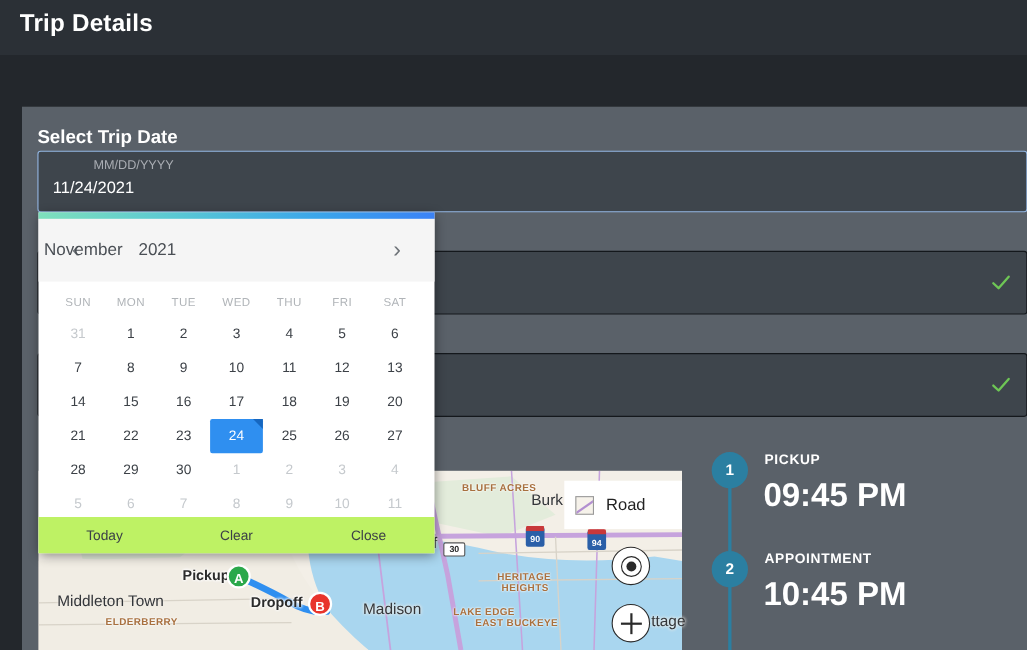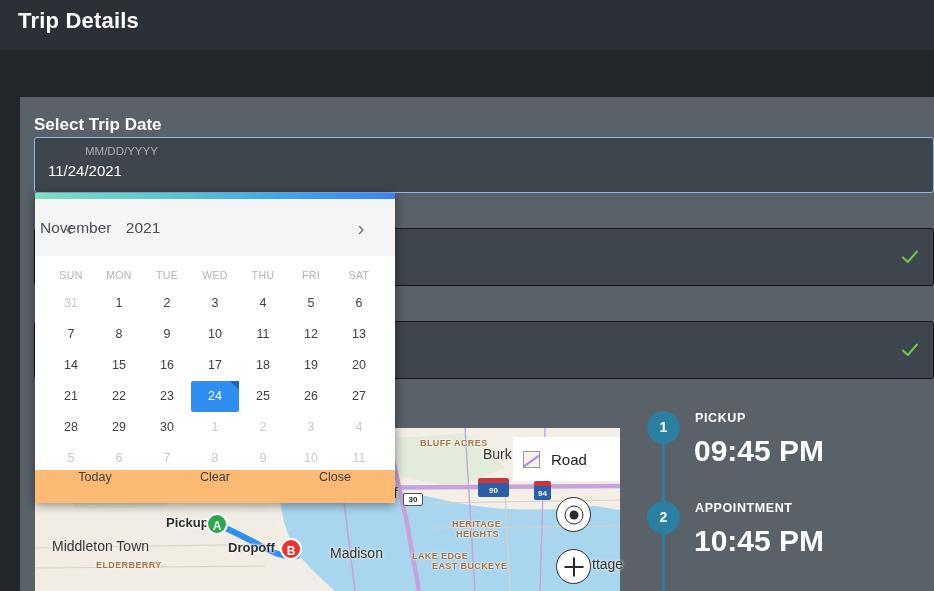--- a/index.html
+++ b/index.html
@@ -112,21 +112,21 @@
   .dp-cell.sel {
     background: #2f8ff0; color: #ffffff; border-radius: 2px;
   }
   .dp-cell.sel::after {
     content: ""; position: absolute; right: 0; top: 0;
     border-style: solid; border-width: 0 9px 9px 0;
     border-color: transparent #1667c0 transparent transparent;
   }
   .dp-foot {
     position: absolute; left: 0; bottom: 0; width: 100%; height: 33px;
-    background: #fdba74; display: flex; 
+    background: #bef264; display: flex; align-items: center;
   }
   .dp-foot div {
     flex: 1; text-align: center; font-size: 12.5px; color: #3c4147; cursor: pointer;
   }
 
   
   .map {
     position: absolute; left: 35px; top: 428px; width: 585px; height: 163px;
     overflow: hidden; background: #efe9e1;
   }
@@ -267,21 +267,21 @@
   <div class="mtown" style="left:390px;top:485px;">ff</div>
   <div class="mtown" style="left:592px;top:556px;">ttage</div>
 
   <div class="msmall" style="left:96px;top:560px;color:#a8703f;">ELDERBERRY</div>
   <div class="msmall" style="left:420px;top:438px;color:#a8703f;">BLUFF ACRES</div>
   <div class="msmall" style="left:452px;top:519px;color:#a8703f;">HERITAGE</div>
   <div class="msmall" style="left:456px;top:529px;color:#a8703f;">HEIGHTS</div>
   <div class="msmall" style="left:412px;top:551px;color:#a8703f;">LAKE EDGE</div>
   <div class="msmall" style="left:432px;top:561px;color:#a8703f;">EAST BUCKEYE</div>
 
-  <div style="position:absolute;left:478px;top:478px;width:31px;height:19px;background:#2a5fa8;border-radius:2px;border-top:5px solid #c8383a;color:#fff;font-size:8px;font-weight:bold;text-align:center;line-height:15px;">90</div>
+  <div style="position:absolute;left:478px;top:478px;width:17px;height:19px;background:#2a5fa8;border-radius:2px;border-top:5px solid #c8383a;color:#fff;font-size:8px;font-weight:bold;text-align:center;line-height:15px;">90</div>
   <div style="position:absolute;left:534px;top:481px;width:17px;height:19px;background:#2a5fa8;border-radius:2px;border-top:5px solid #c8383a;color:#fff;font-size:8px;font-weight:bold;text-align:center;line-height:15px;">94</div>
   <div style="position:absolute;left:403px;top:493px;width:20px;height:13px;background:#fff;border:1px solid #555;border-radius:2px;color:#222;font-size:8px;font-weight:bold;text-align:center;line-height:11px;">30</div>
 
   <div class="mlabel a">Pickup</div>
   <div class="marker a">A</div>
   <div class="mlabel b">Dropoff</div>
   <div class="marker b">B</div>
 
   <div class="legend">
     <span class="legend-sw">

